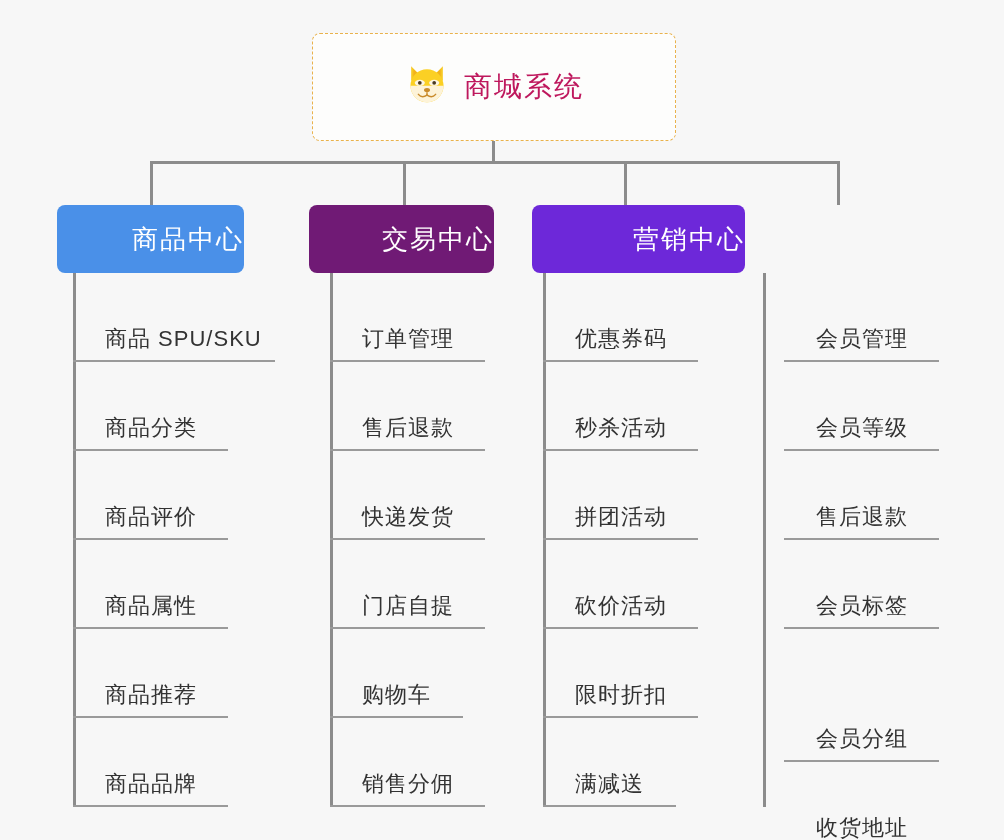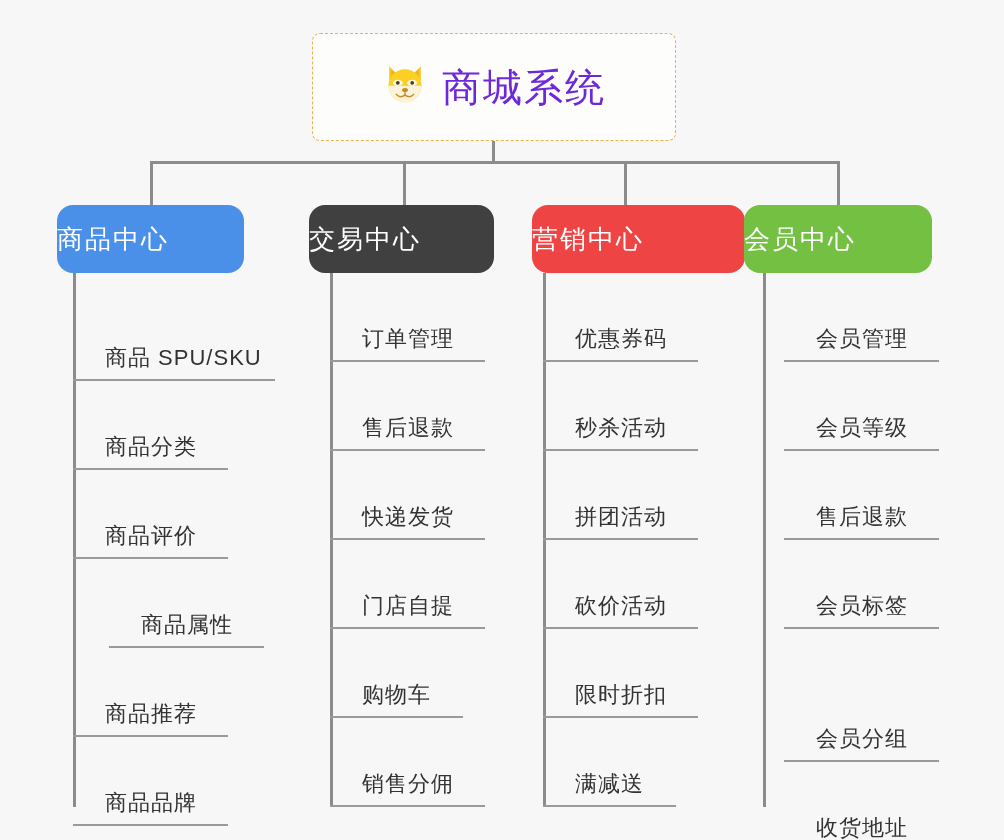--- a/index.html
+++ b/index.html
@@ -18,37 +18,37 @@
     left:312px;top:33px;
     width:364px;height:108px;
     background:#fdfdfc;
     border:1px dashed #e9b24c;
     border-radius:8px;
     box-sizing:border-box;
     display:flex;align-items:center;justify-content:center;
     gap:14px;
   }
   .root-title{
-    color:#6d28d9;
-    font-size:39px;
+    color:#be185d;
+    font-size:28px;
     letter-spacing:2px;
     line-height:1;
     white-space:nowrap;
   }
   .dog-icon{flex:0 0 auto;display:block;}
 
   
   .conn{position:absolute;background:#8c8c8c;}
 
   
   .cat-box{
     position:absolute;
     height:68px;
-    border-radius:16px;
-    display:flex;align-items:center;justify-content:flex-start;
+    border-radius:8px;
+    display:flex;align-items:center;justify-content:flex-end;
     color:#ffffff;
     font-size:26px;
     letter-spacing:2px;
     box-sizing:border-box;
     white-space:nowrap;
   }
 
   
   .column{position:absolute;top:273px;}
   .trunk{
@@ -102,42 +102,39 @@
   <div class="conn" style="left:492px;top:141px;width:3px;height:22px;"></div>
   <div class="conn" style="left:150px;top:161px;width:690px;height:3px;"></div>
   <div class="conn" style="left:150px;top:161px;width:3px;height:44px;"></div>
   <div class="conn" style="left:403px;top:161px;width:3px;height:44px;"></div>
   <div class="conn" style="left:624px;top:161px;width:3px;height:44px;"></div>
   <div class="conn" style="left:837px;top:161px;width:3px;height:44px;"></div>
 
   <div class="cat-box" style="left:57px;top:205px;width:187px;background:#4a90e8;">
     <span>商品中心</span>
   </div>
-  <div class="cat-box" style="left:309px;top:205px;width:185px;background:#404040;">
+  <div class="cat-box" style="left:309px;top:205px;width:185px;background:#701a75;">
     <span>交易中心</span>
   </div>
-  <div class="cat-box" style="left:532px;top:205px;width:213px;background:#ef4444;">
+  <div class="cat-box" style="left:532px;top:205px;width:213px;background:#6d28d9;">
     <span>营销中心</span>
   </div>
-  <div class="cat-box" style="left:744px;top:205px;width:188px;background:#74c043;">
-    <span>会员中心</span>
-  </div>
 
   <div class="column" style="left:73px;">
     <div class="trunk" style="height:534px;"></div>
-    <div class="leaf" style="width:202px;margin-top:19px;">
+    <div class="leaf" style="width:202px;">
       <span class="leaf-label">商品 SPU/SKU</span>
     </div>
     <div class="leaf" style="width:155px;">
       <span class="leaf-label">商品分类</span>
     </div>
     <div class="leaf" style="width:155px;">
       <span class="leaf-label">商品评价</span>
     </div>
-    <div class="leaf" style="width:155px;margin-left:36px;">
+    <div class="leaf" style="width:155px;">
       <span class="leaf-label">商品属性</span>
     </div>
     <div class="leaf" style="width:155px;text-align:right;">
       <span class="leaf-label">商品推荐</span>
     </div>
     <div class="leaf" style="width:155px;">
       <span class="leaf-label">商品品牌</span>
     </div>
   </div>
 

